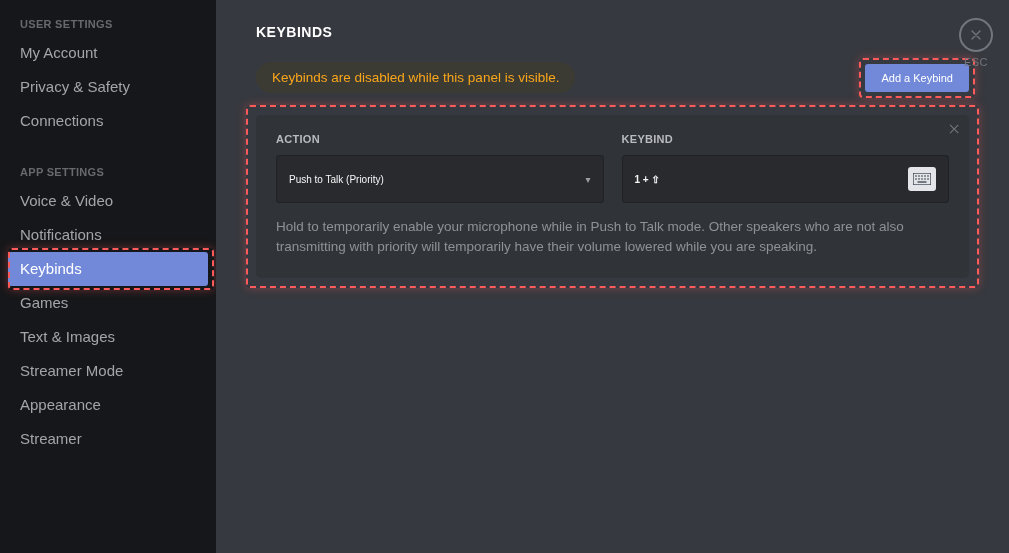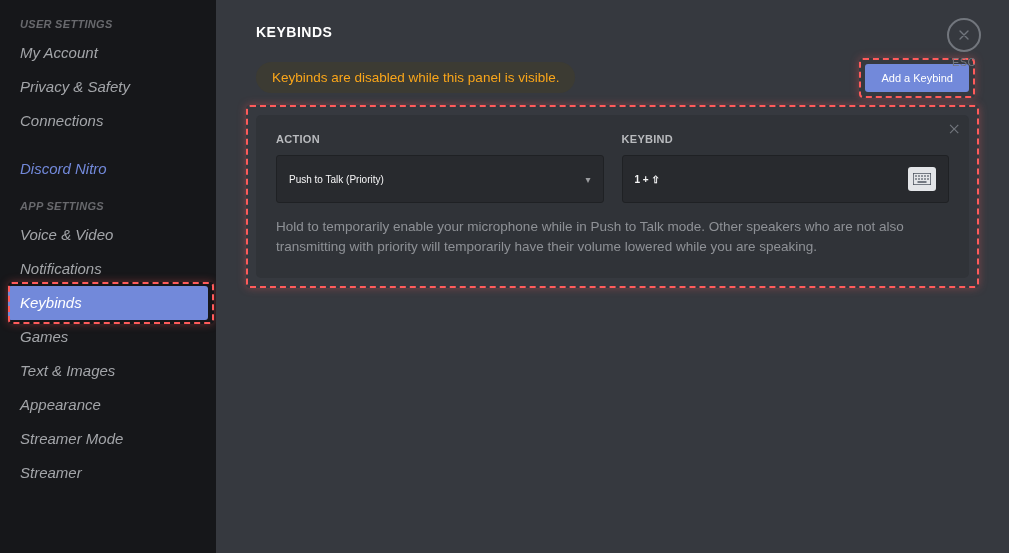--- a/index.html
+++ b/index.html
@@ -10,21 +10,20 @@
     color: #dcddde;
     display: flex;
   }
 
   
   .sidebar {
     width: 216px;
     background: #16171a;
     padding: 18px 0 0 0;
     overflow-y: auto;
-    font-style: italic;
   }
   .sidebar-header {
     font-size: 11px;
     font-weight: 700;
     color: #68696d;
     padding: 0 20px 6px 20px;
     letter-spacing: 0.3px;
   }
   .sidebar-item {
     font-size: 15px;
@@ -151,21 +150,21 @@
   .card-desc {
     font-size: 13.5px;
     color: #8e9196;
     line-height: 1.5;
   }
 
   
   .close-esc {
     position: absolute;
     top: 18px;
-    right: 28px;
+    right: 16px;
     text-align: center;
     color: #72767d;
   }
   .close-circle {
     width: 34px; height: 34px;
     border: 2px solid #72767d;
     border-radius: 50%;
     display:flex; align-items:center; justify-content:center;
     cursor:pointer;
     margin-bottom:4px;
@@ -174,33 +173,32 @@
 </style>
 </head>
 <body>
 
 <div class="sidebar">
   <div class="sidebar-header">USER SETTINGS</div>
   <div class="sidebar-item">My Account</div>
   <div class="sidebar-item">Privacy &amp; Safety</div>
   <div class="sidebar-item">Connections</div>
   <div class="sidebar-gap"></div>
-  <div class="sidebar-item nitro">Discord Nitro</div>
   <div class="sidebar-gap"></div>
   <div class="sidebar-header">APP SETTINGS</div>
   <div class="sidebar-item">Voice &amp; Video</div>
   <div class="sidebar-item">Notifications</div>
   <div class="hl-wrap">
     <div class="sidebar-item selected">Keybinds</div>
     <div class="hl-dash hl-sidebar"></div>
   </div>
   <div class="sidebar-item">Games</div>
   <div class="sidebar-item">Text &amp; Images</div>
+  <div class="sidebar-item">Streamer Mode</div>
   <div class="sidebar-item">Appearance</div>
-  <div class="sidebar-item">Streamer Mode</div>
   <div class="sidebar-item">Streamer</div>
 </div>
 
 <div class="content">
   <div class="page-title">KEYBINDS</div>
 
   <div class="row1">
     <div class="warning-pill">Keybinds are disabled while this panel is visible.</div>
     <div class="hl-wrap">
       <button class="add-btn">Add a Keybind</button>

